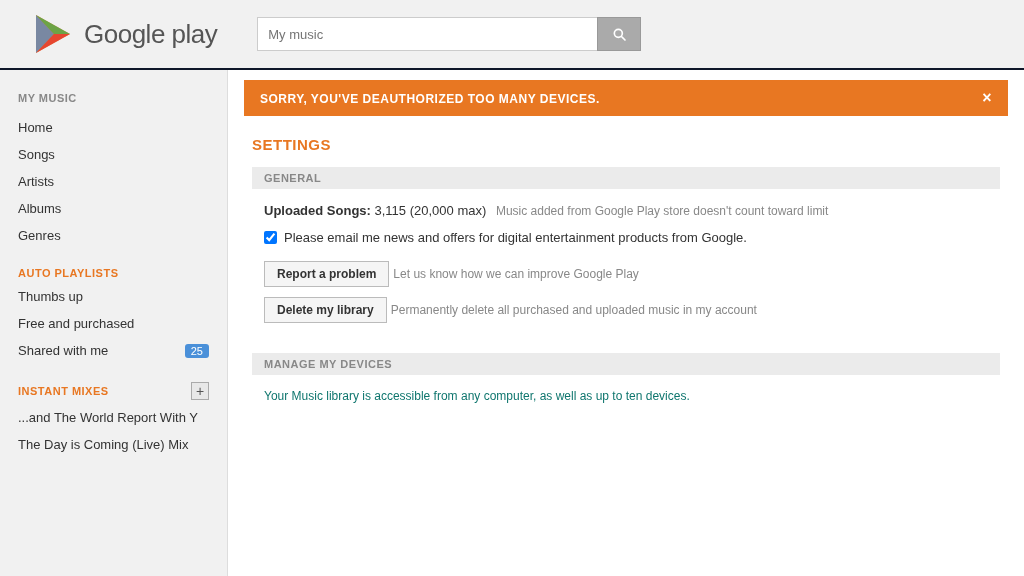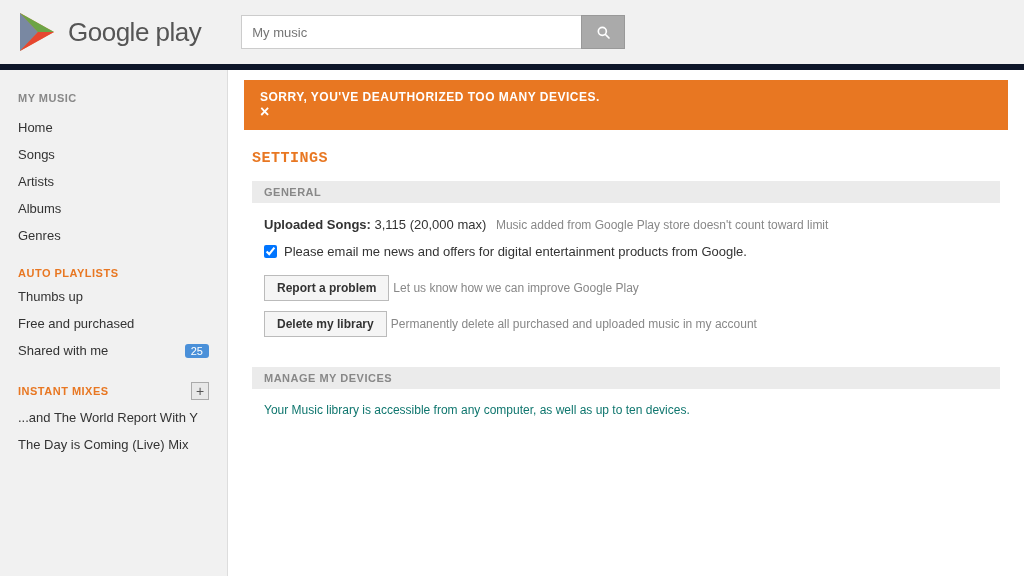--- a/index.html
+++ b/index.html
@@ -3,22 +3,22 @@
   <meta charset="utf-8">
   <style>
     * { margin: 0; padding: 0; box-sizing: border-box; }
     body { font-family: Arial, sans-serif; font-size: 13px; background: #f1f1f1; color: #333; width: 1024px; height: 576px; overflow: hidden; }
 
     
     #header {
       background: #f1f1f1;
       display: flex;
       align-items: center;
-      padding: 10px 16px;
-      border-bottom: 6px solid #0f172a;
+      padding: 10px 32px;
+      border-bottom: 2px solid #0f172a;
       height: 70px;
     }
     #logo-area {
       display: flex;
       align-items: center;
       gap: 10px;
       flex: 0 0 auto;
     }
     #logo-triangle {
       width: 42px;
@@ -134,43 +134,41 @@
 
     
     #banner {
       background: #e87722;
       color: #fff;
       font-size: 12px;
       font-weight: bold;
       letter-spacing: 0.5px;
       padding: 10px 16px;
       display: flex;
-      align-items: flex-start;
+      align-items: flex-end;
       justify-content: space-between;
       margin: 10px 16px 0;
-      flex-direction: column;
     }
     #banner-close {
       cursor: pointer;
       font-size: 16px;
       line-height: 1;
       color: #fff;
     }
 
     
     #settings-content {
       padding: 20px 24px;
     }
     #settings-title {
       font-size: 15px;
       font-weight: bold;
       color: #e87722;
       letter-spacing: 0.5px;
       margin-bottom: 14px;
-      font-family: Liberation Mono, monospace;
     }
     .section-header {
       background: #ebebeb;
       color: #888;
       font-size: 11px;
       font-weight: bold;
       letter-spacing: 0.5px;
       padding: 5px 12px;
       margin-bottom: 14px;
     }

